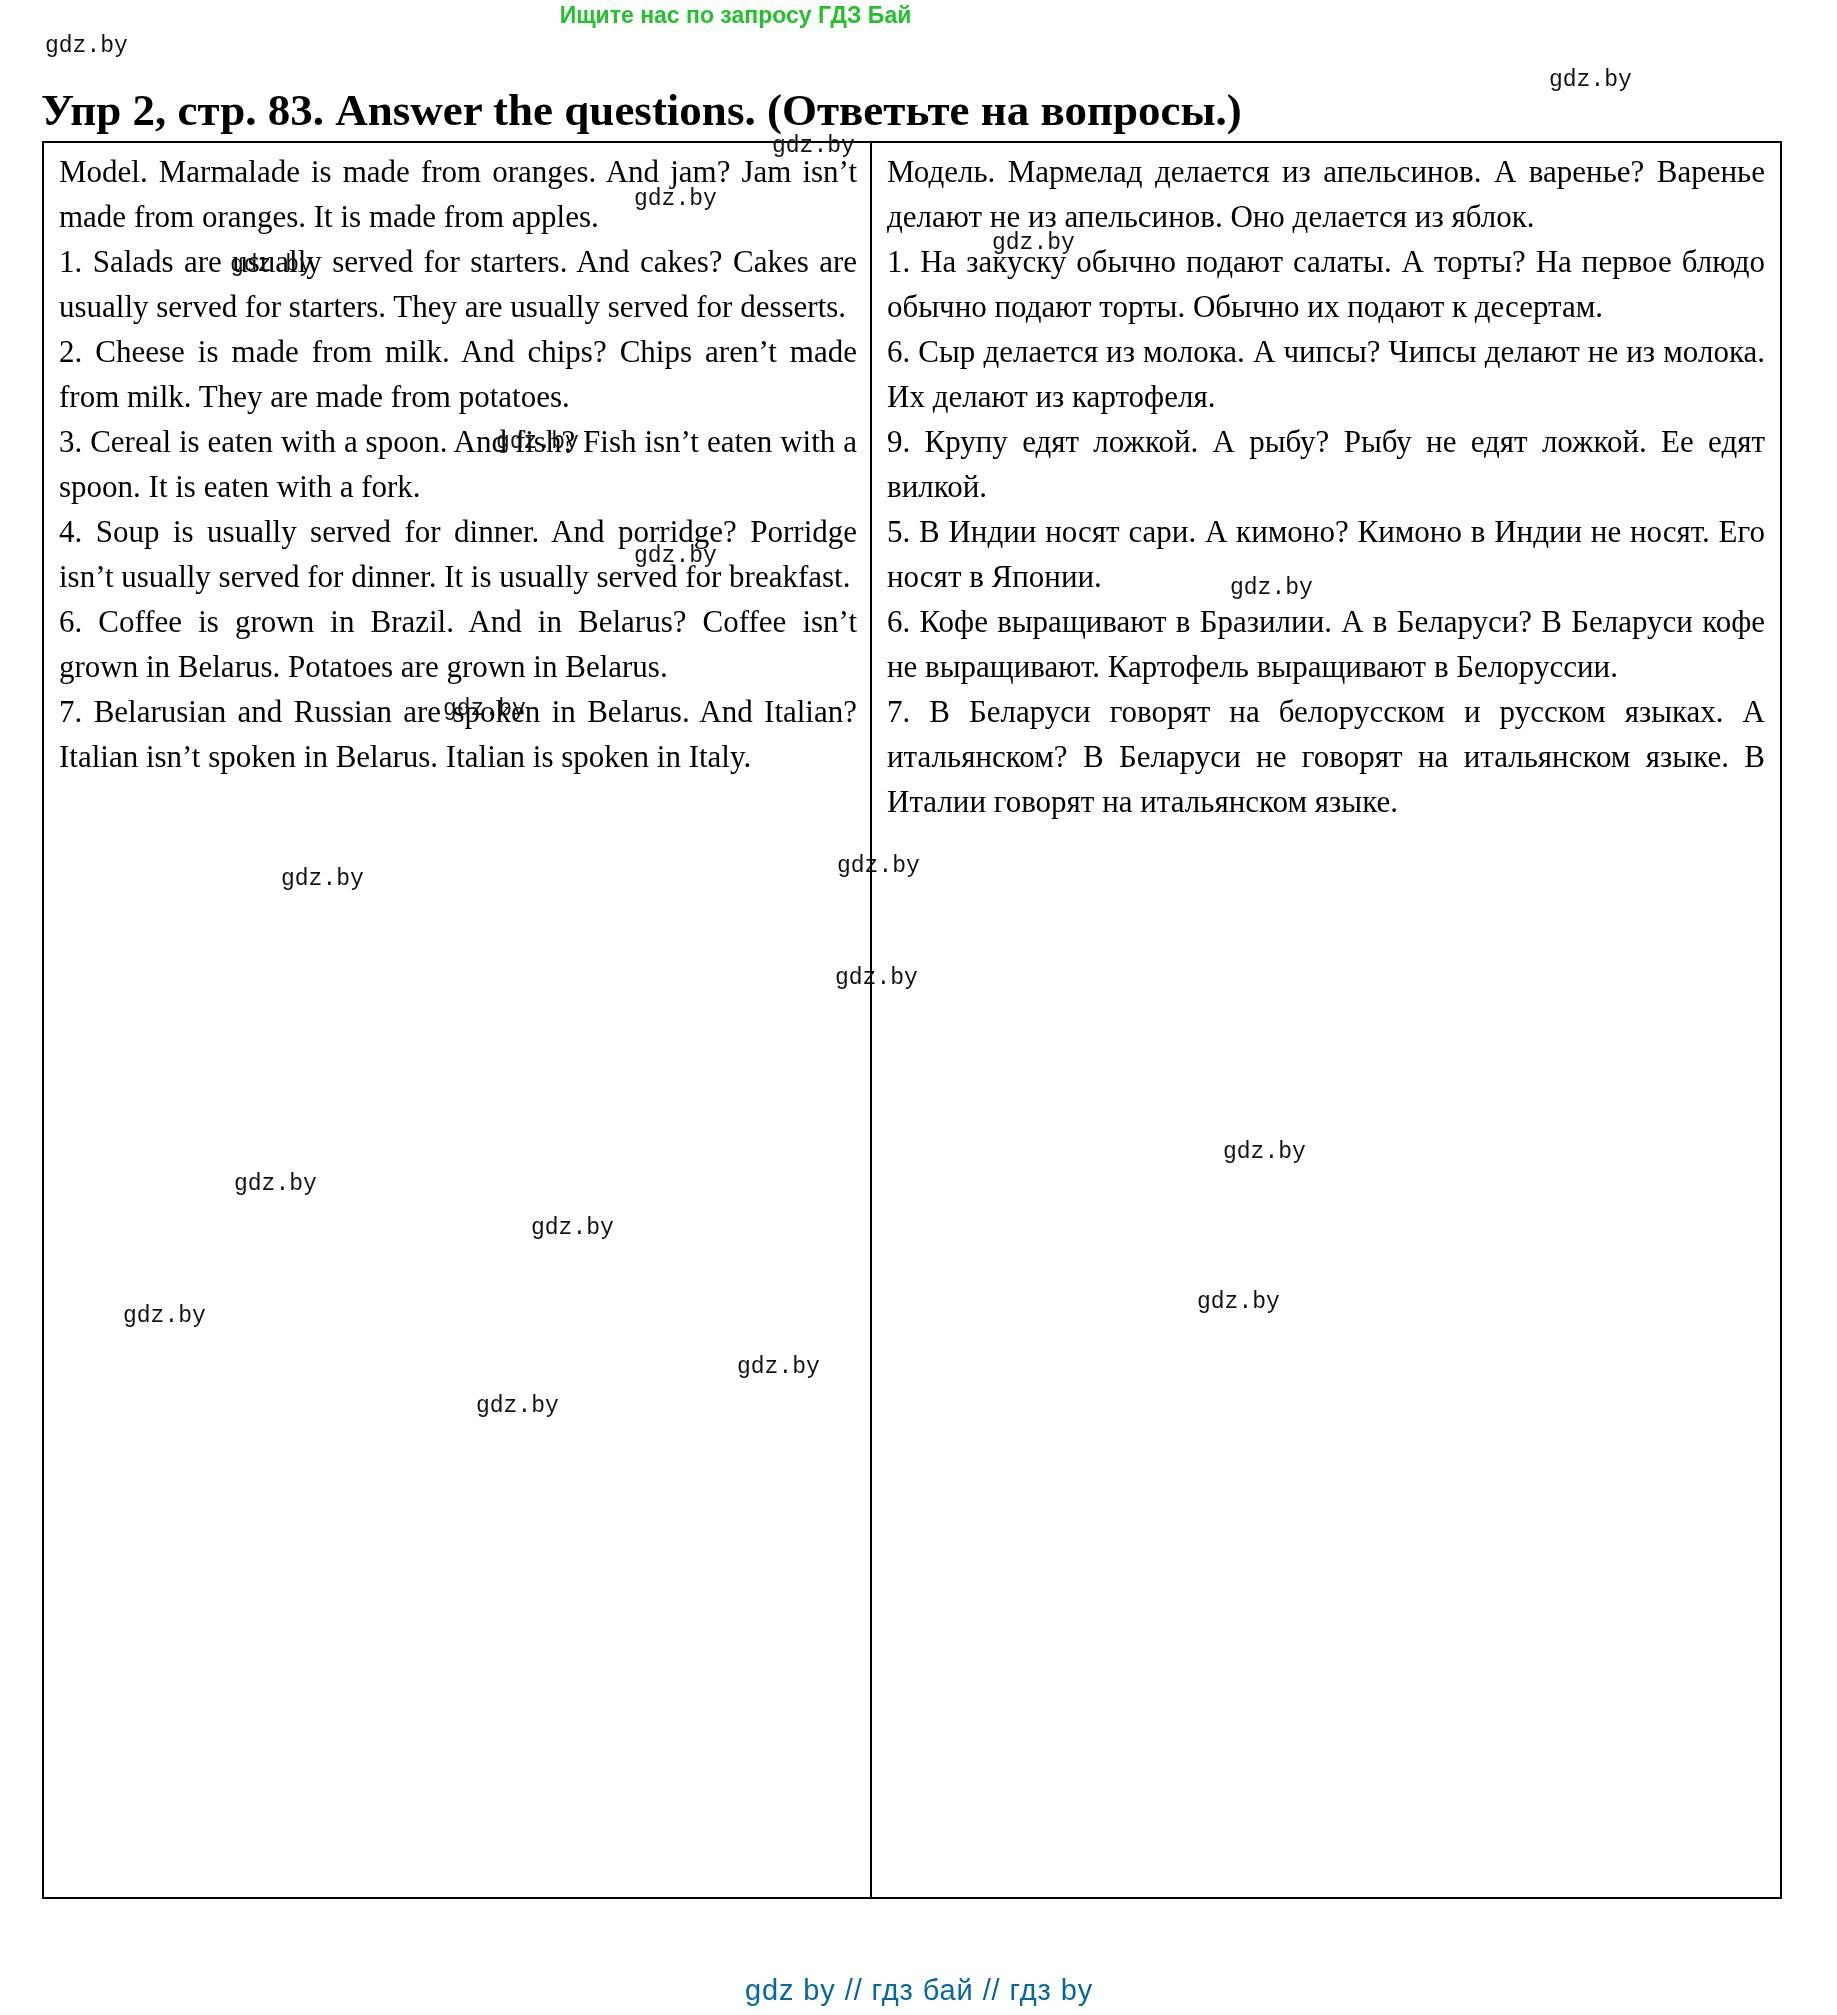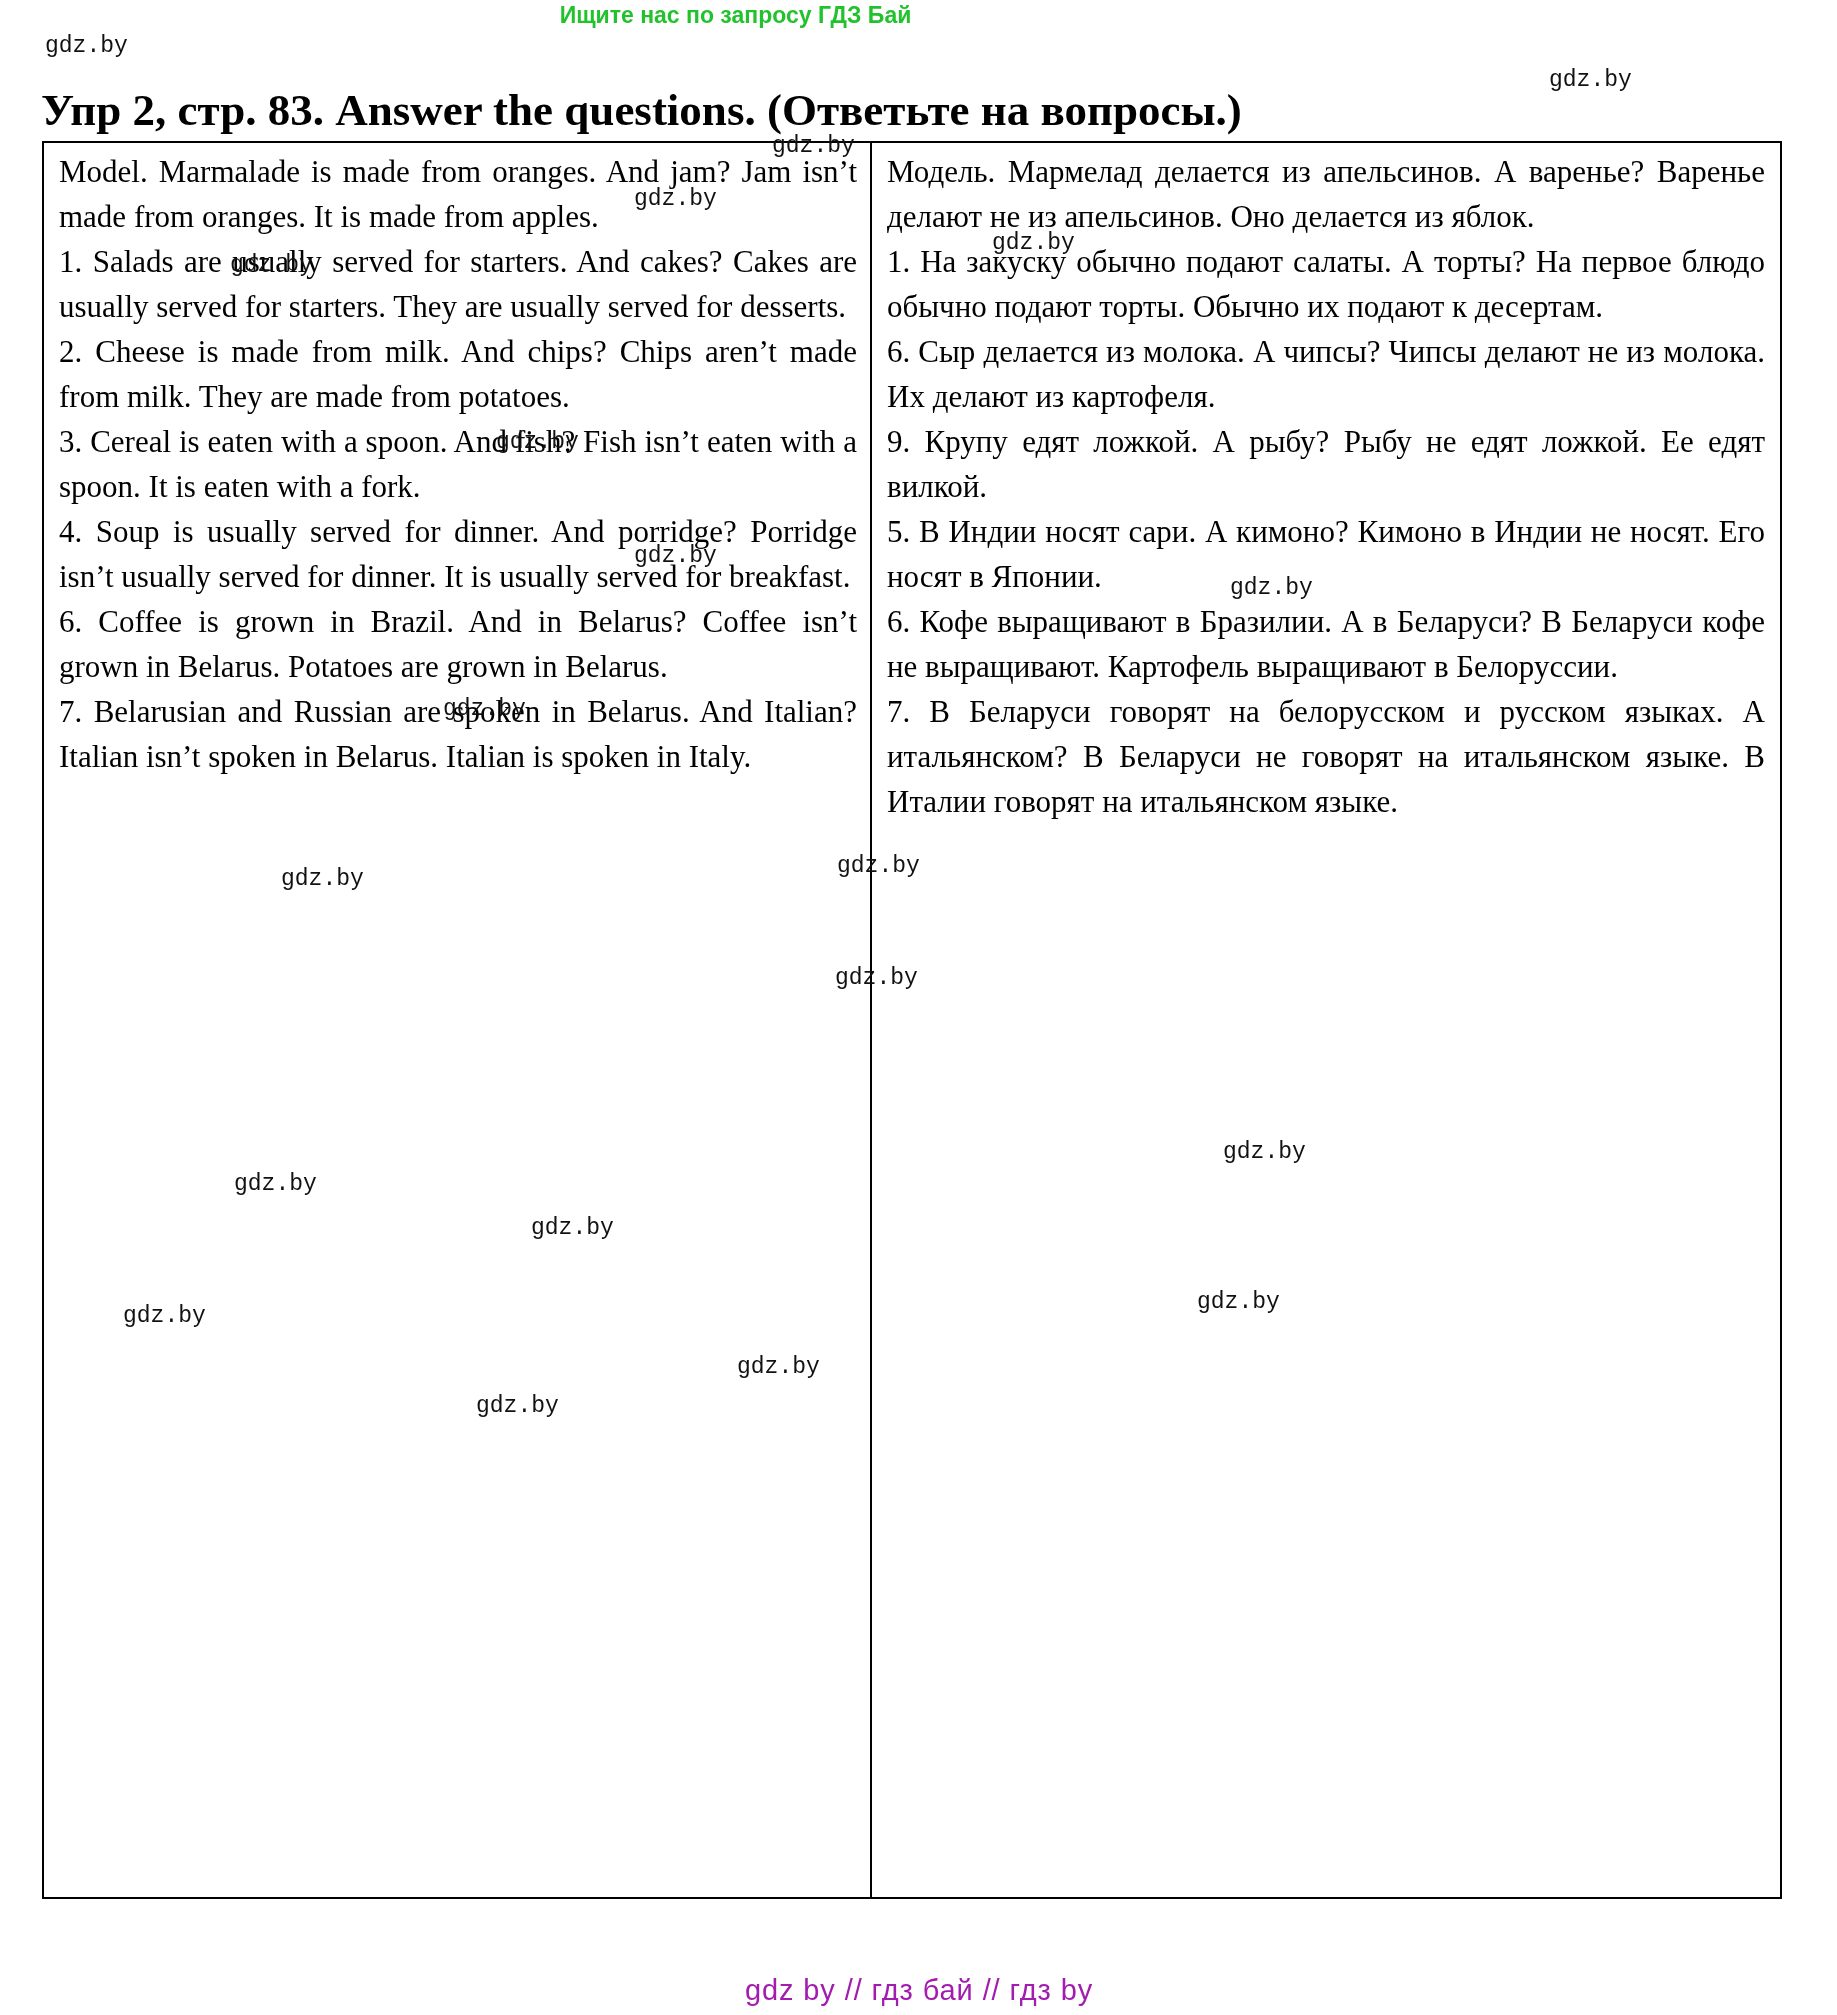--- a/index.html
+++ b/index.html
@@ -90,21 +90,21 @@
 
   
   .site-footer {
     position: absolute;
     top: 1974px;
     left: 0;
     width: 1838px;
     text-align: center;
     font-family: "Liberation Sans", "DejaVu Sans", sans-serif;
     font-size: 29px;
-    color: #a21caf;
+    color: #0369a1;
     letter-spacing: 0.9px;
   }
 </style>
 </head>
 <body>
 
 <div class="promo-banner">Ищите нас по запросу ГДЗ Бай</div>
 
 <h1 class="ex-title">Упр 2, стр. 83. Answer the questions. (Ответьте на вопросы.)</h1>
 

